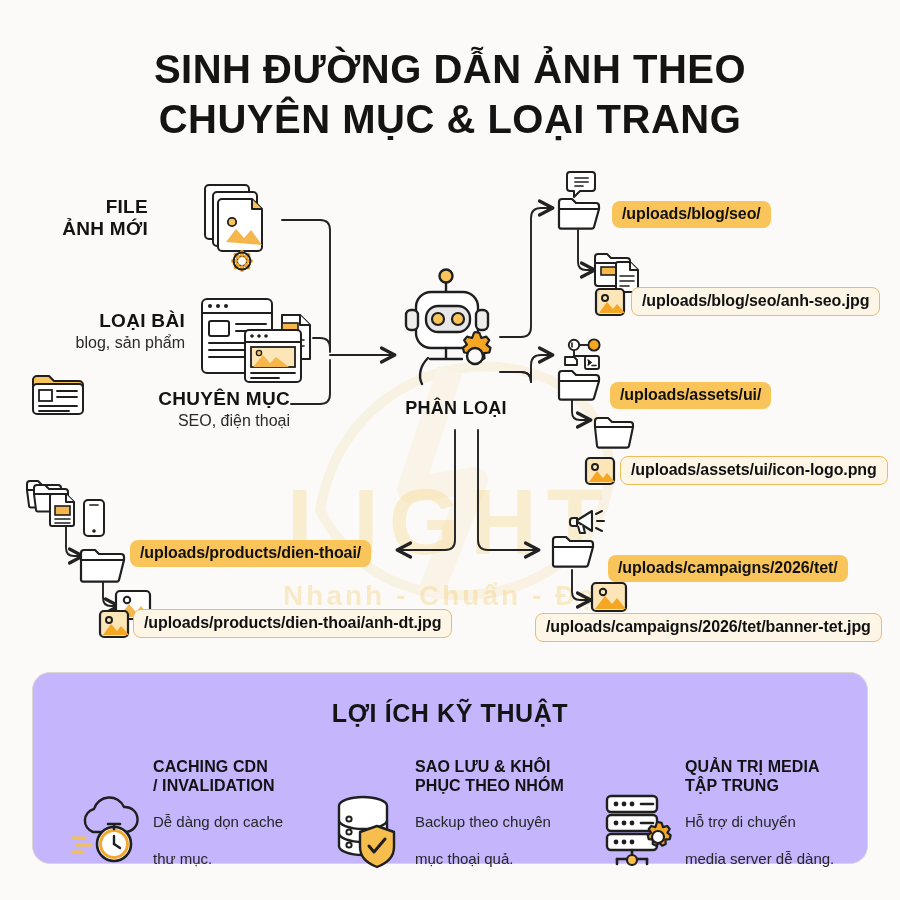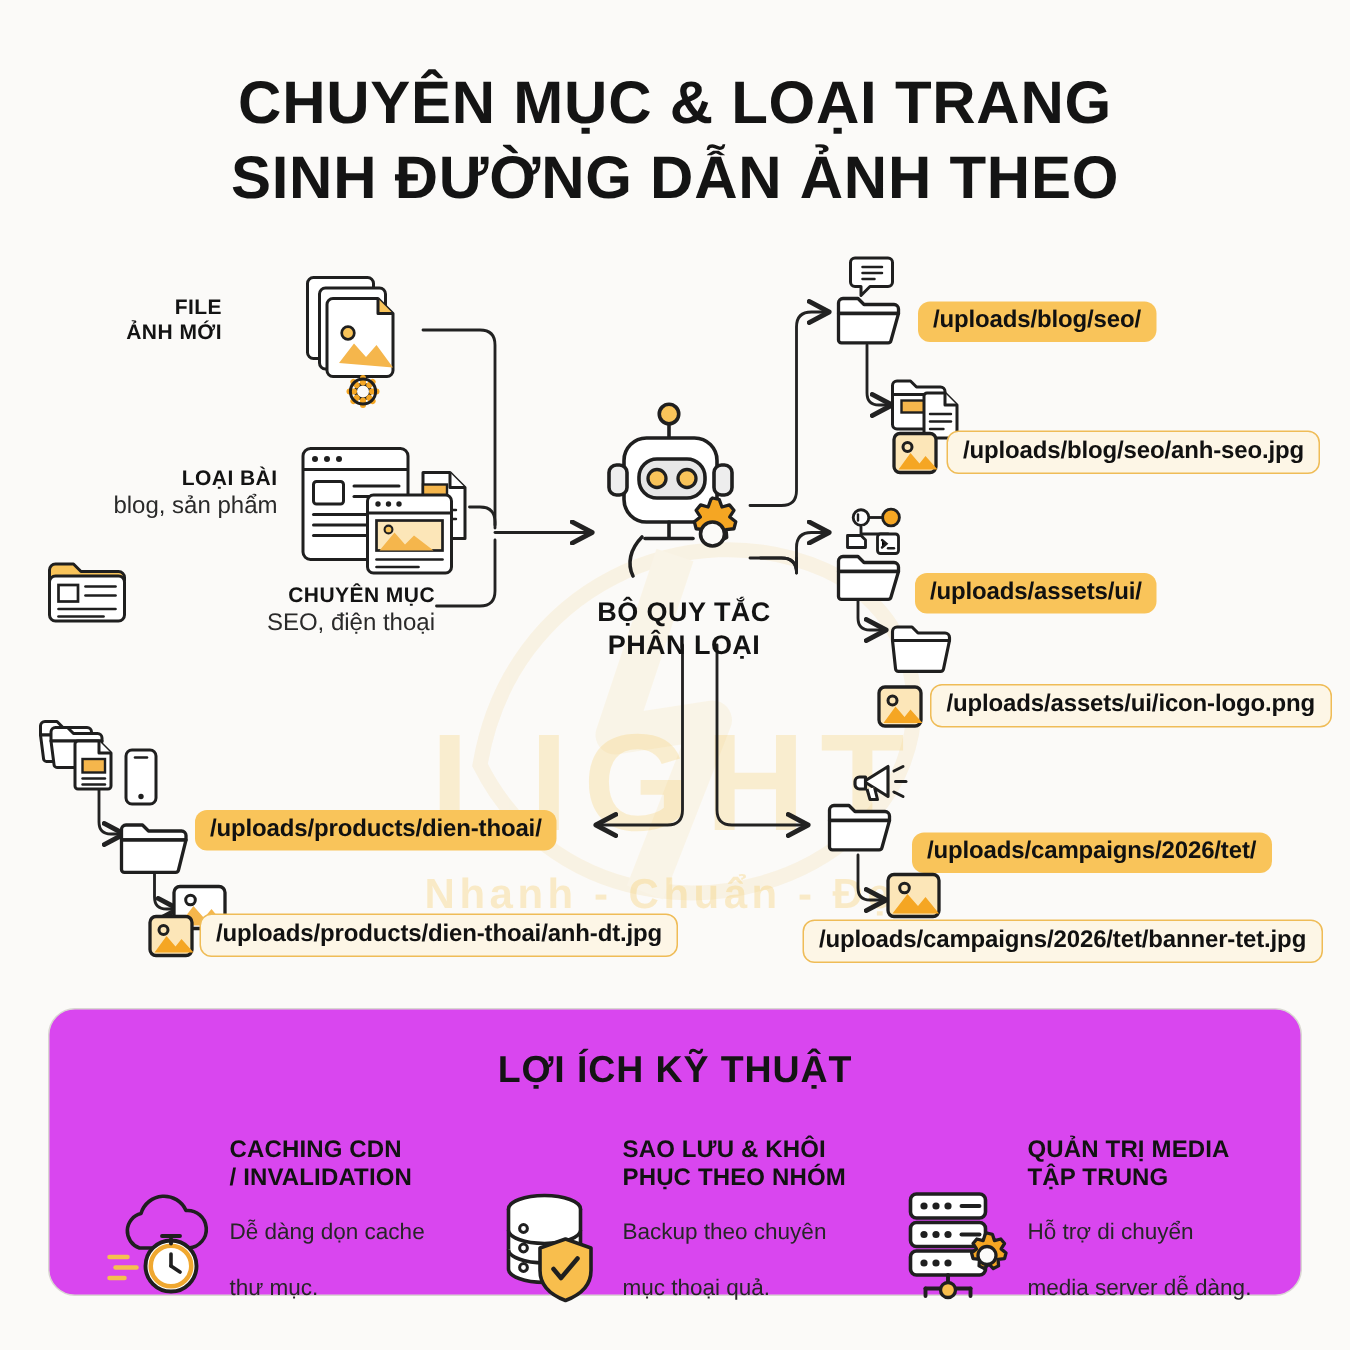--- a/index.html
+++ b/index.html
@@ -28,42 +28,42 @@
   .title span{display:block;}
 
   
   #wires{position:absolute;left:0;top:0;width:900px;height:900px;pointer-events:none;}
 
   
   .node{position:absolute;}
 
   
   .lbl{position:absolute;text-align:right;}
-  .lbl .big{font-size:14px;font-weight:bold;letter-spacing:.3px;color:#131313;line-height:1.18;text-align:right;}
+  .lbl .big{font-size:19px;font-weight:bold;letter-spacing:.3px;color:#131313;line-height:1.18;text-align:right;}
   .lbl .small{font-size:16px;color:#2a2a2a;line-height:1.2;margin-top:1px;}
 
   
   .center-cap{
     position:absolute;text-align:center;font-size:18px;font-weight:bold;
     line-height:1.22;color:#131313;letter-spacing:.3px;
   }
 
   
   .pill{
     position:absolute;display:inline-flex;align-items:center;
     font-size:16px;font-weight:bold;letter-spacing:-.1px;
     padding:4px 10px 5px;border-radius:8px;white-space:nowrap;color:#111;text-align:center;
   }
   .pill.solid{background:#F9C45A;}
   .pill.outline{background:#FDF6E6;border:1.6px solid #EFBC57;}
 
   
   .panel{
     position:absolute;left:32px;top:672px;width:836px;height:192px;
-    border:1.6px solid #D9D7D2;border-radius:18px;background:#d946ef;
+    border:1.6px solid #D9D7D2;border-radius:18px;background:#c4b5fd;
     box-sizing:border-box;
   }
   .panel-title{
     position:absolute;left:0;right:0;top:26px;text-align:center;
     font-size:25px;font-weight:bold;letter-spacing:.6px;color:#141414;
   }
   .benefit{position:absolute;top:82px;display:flex;align-items:flex-end;gap:10px;}
   .benefit .bicon{flex:0 0 auto;width:72px;height:76px;}
   .benefit .btxt{padding-top:2px;}
   .benefit .bh{font-size:16px;font-weight:bold;line-height:1.2;color:#121212;letter-spacing:.1px;}
@@ -77,22 +77,22 @@
 <div id="stage">
 
   <svg class="wm-swoosh" viewBox="0 0 330 300">
     <path d="M20 180 C40 60 160 10 250 50 C320 82 330 170 270 225 C200 288 70 280 20 180 Z" fill="none" stroke="#F2D79B" stroke-width="10"></path>
     <path d="M150 40 L110 160 L175 150 L130 265" fill="none" stroke="#F5E0AE" stroke-width="26" stroke-linejoin="round"></path>
   </svg>
   <div class="wm wm-main">LIGHT</div>
   <div class="wm wm-sub">Nhanh - Chuẩn - Đẹp</div>
 
   <div class="title">
+    <span>SINH ĐƯỜNG DẪN ẢNH THEO</span>
     <span>CHUYÊN MỤC &amp; LOẠI TRANG</span>
-    <span>SINH ĐƯỜNG DẪN ẢNH THEO</span>
   </div>
 
   <svg id="wires" viewBox="0 0 900 900">
     <defs>
       <marker id="ah" markerWidth="9" markerHeight="9" refX="7.2" refY="4.5" orient="auto">
         <path d="M0.6,0.8 L7.6,4.5 L0.6,8.2" fill="none" stroke="#222" stroke-width="1.7" stroke-linecap="round" stroke-linejoin="round"></path>
       </marker>
       <marker id="ahl" markerWidth="9" markerHeight="9" refX="7.2" refY="4.5" orient="auto">
         <path d="M0.6,0.8 L7.6,4.5 L0.6,8.2" fill="none" stroke="#222" stroke-width="1.7" stroke-linecap="round" stroke-linejoin="round"></path>
       </marker>
@@ -242,21 +242,20 @@
       <circle cx="60" cy="57" r="6" fill="#F9C45A" stroke="#1f1f1f" stroke-width="2.2"></circle>
       <g transform="translate(53,70)">
         <g fill="#F5A623" stroke="#1f1f1f" stroke-width="2.2" stroke-linejoin="round">
           <path d="M24 0 l4.5 1 1.8 5 5-1.4 3 3.6 -2.8 4.4 4 3.3 -1.2 4.6 -5.2 .6 .4 5.2 -4.2 2.2 -3.6-3.8 -3.6 3.8 -4.2-2.2 .4-5.2 -5.2-.6 -1.2-4.6 4-3.3 -2.8-4.4 3-3.6 5 1.4 1.8-5 z"></path>
         </g>
         <circle cx="24" cy="24" r="8" fill="#FBFAF8" stroke="#1f1f1f" stroke-width="2.4"></circle>
       </g>
     </svg>
   </div>
   <div class="center-cap" style="left:378px;top:398px;width:156px;">
-    <div>BỘ QUY TẮC</div>
     <div>PHÂN LOẠI</div>
   </div>
 
   <div class="node" style="left:556px;top:170px;">
     <svg width="56" height="62" viewBox="0 0 56 62">
       <g fill="#fff" stroke="#1f1f1f" stroke-width="2" stroke-linejoin="round">
         <path d="M14 2 h22 a3 3 0 0 1 3 3 v13 a3 3 0 0 1 -3 3 h-12 l-6 6 v-6 h-4 a3 3 0 0 1 -3 -3 v-13 a3 3 0 0 1 3 -3 z"></path>
       </g>
       <g stroke="#1f1f1f" stroke-width="1.7" stroke-linecap="round">
         <path d="M19 8 h13"></path>

